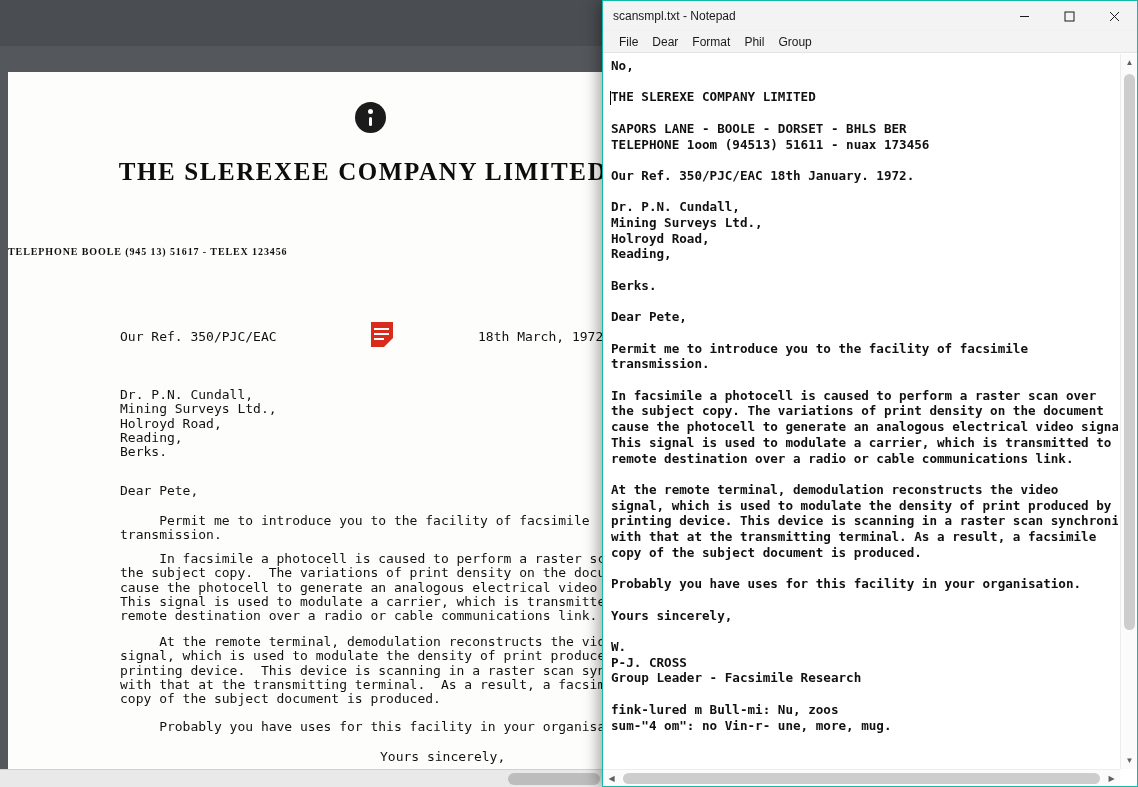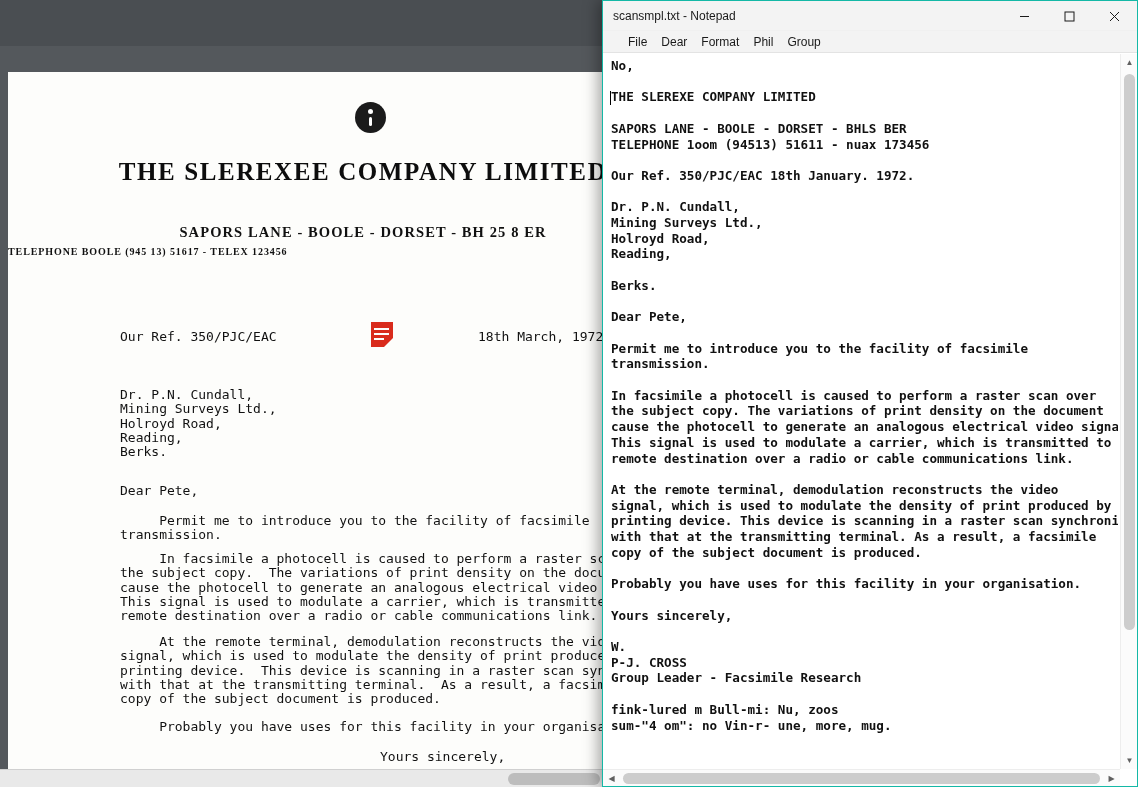--- a/index.html
+++ b/index.html
@@ -180,21 +180,21 @@
   }
   .np-winbtn {
     width: 45px; height: 30px;
     display: flex; align-items: center; justify-content: center;
     color: #1a1a1a;
   }
   .np-menubar {
     height: 22px;
     background: #f3f3f3;
     display: flex; align-items: center;
-    padding-left: 18px;
+    padding-left: 9px;
     border-bottom: 1px solid #e3e3e3;
   }
   .np-menu {
     font-size: 12px;
     color: #1a1a1a;
     padding: 2px 7px;
   }
   .np-textarea-wrap {
     position: absolute;
     left: 0; top: 53px;
@@ -264,21 +264,20 @@
     <div class="doc-topbar"></div>
 
     <div class="doc-page">
 
       <div class="seal">
         <div class="inner"></div>
         <div class="inner2"></div>
       </div>
 
       <div class="letter-title">THE SLEREXEE COMPANY LIMITED</div>
-      <div class="letter-sub1">SAPORS LANE - BOOLE - DORSET - BH 25 8 ER</div>
       <div class="letter-sub2">TELEPHONE BOOLE (945 13) 51617 - TELEX 123456</div>
 
       <div class="doc-body">
         <div class="ref-line">Our Ref. 350/PJC/EAC</div>
         <div class="date-line">18th March, 1972</div>
         <div class="addr-block">Dr. P.N. Cundall,
 Mining Surveys Ltd.,
 Holroyd Road,
 Reading,
 Berks.</div>

